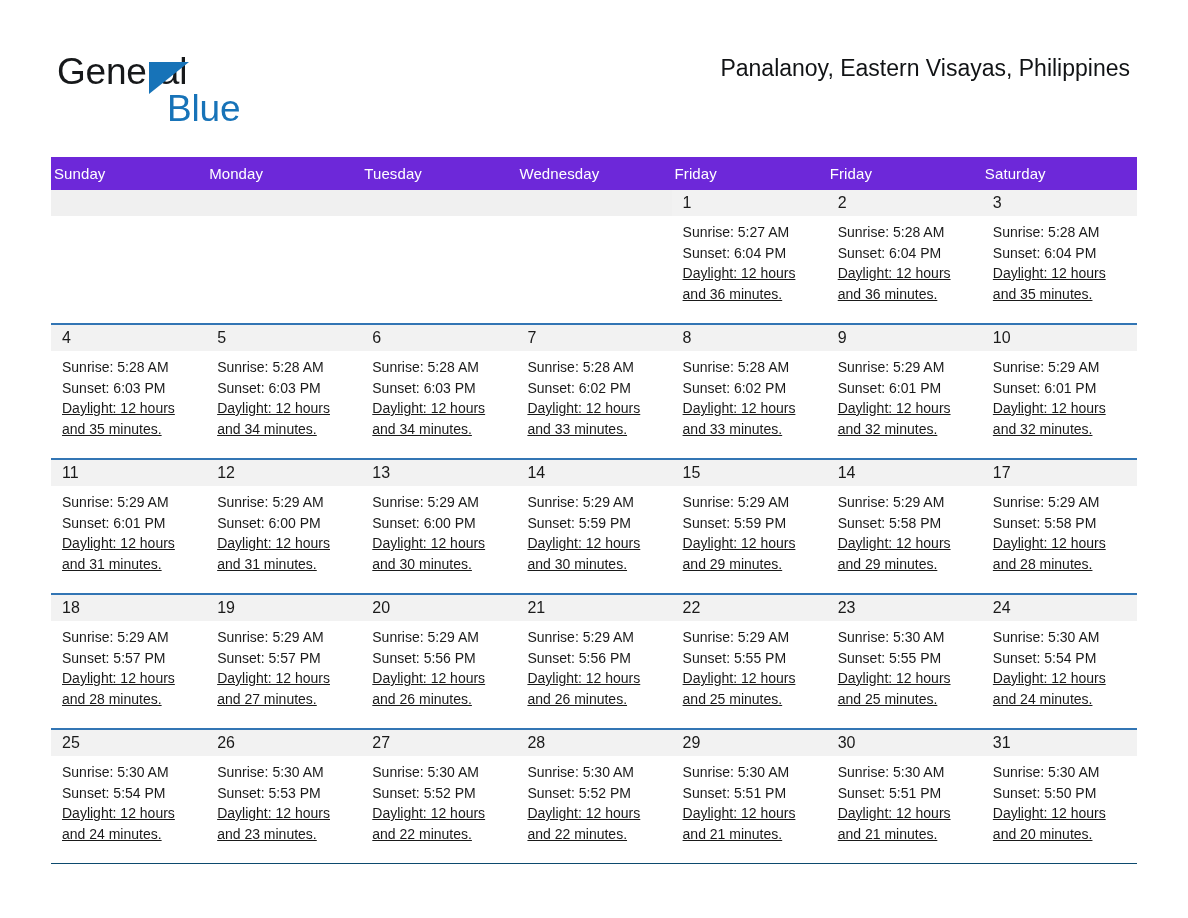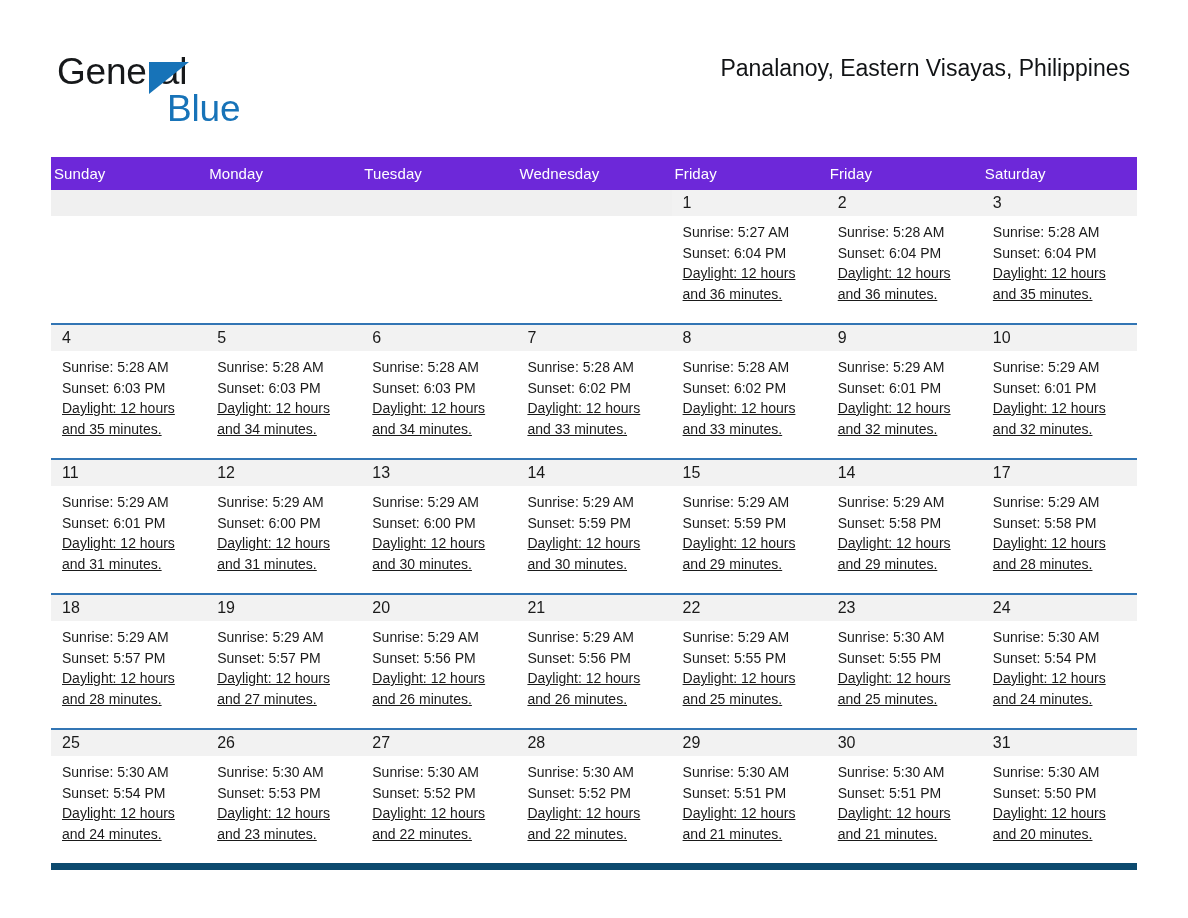--- a/index.html
+++ b/index.html
@@ -117,21 +117,21 @@
     vertical-align: top;
     padding: 0;
     border-top: 2px solid #3275b4;
     background: #ffffff;
     height: 133px;
   }
   .calendar tbody tr.first-week td {
     border-top: none;
   }
   .calendar tbody tr:last-child td {
-    border-bottom: 7px solid #0c4a6e;
+    border-bottom: 1px solid #0c4a6e;
   }
 
   .daycell {
     position: relative;
     height: 133px;
     box-sizing: border-box;
   }
   .daycell.empty .datenum-band {
     background: #f0f0f0;
   }

